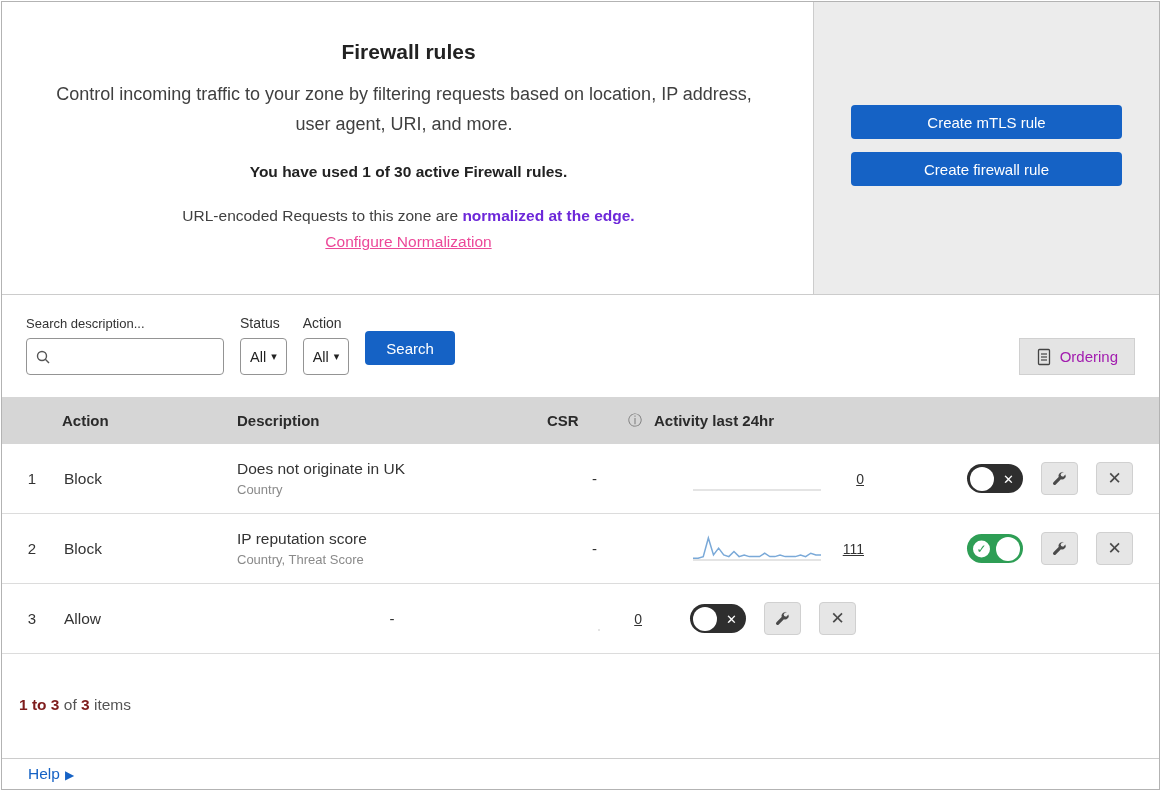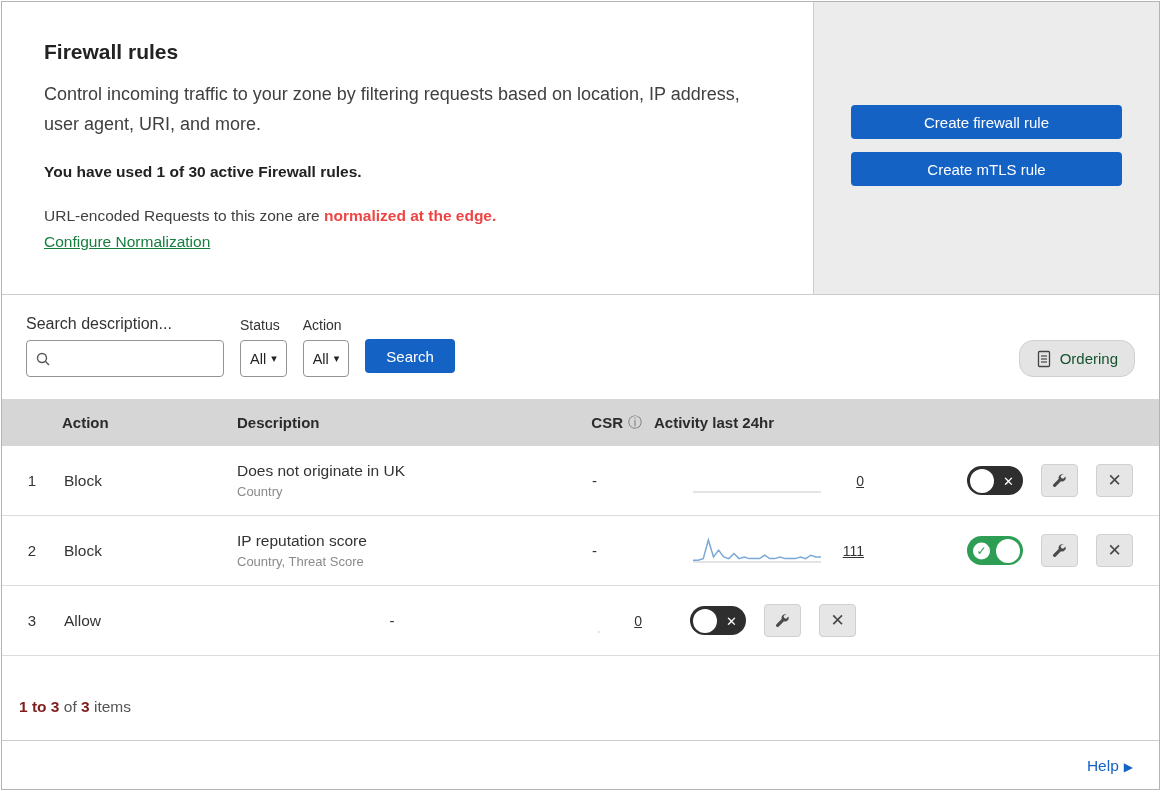--- a/index.html
+++ b/index.html
@@ -12,86 +12,86 @@
   .container {
     width:1159px; height:789px; margin:1px;
     border:1px solid #b3b3b3;
     display:flex; flex-direction:column;
     background:#fff;
   }
   
   .top-section { display:flex; height:293px; flex-shrink:0; }
   .intro-card {
     flex:1; background:#fff; padding:38px 40px 0 42px;
-    border-right:1px solid #ccc; border-bottom:1px solid #ccc;
+    border-right:1px solid #ccc; border-bottom:1px solid #ccc;text-align:center;
   }
   .page-title { font-size:21px; font-weight:bold; color:#222; margin-bottom:16px; }
   .intro-desc { font-size:18px; color:#404040; line-height:1.65; max-width:720px; margin-bottom:24px; }
   .usage-line { font-size:15.5px; font-weight:bold; color:#222; margin-bottom:26px; }
   .norm-line { font-size:15.5px; color:#404040; margin-bottom:8px; }
-  .norm-line b { color:#ef4444; }
-  .link { color:#15803d; text-decoration:underline; font-size:15.5px; cursor:pointer; }
+  .norm-line b { color:#6d28d9; }
+  .link { color:#ec4899; text-decoration:underline; font-size:15.5px; cursor:pointer; }
   .cta-panel {
     width:345px; background:#ececec; border-bottom:1px solid #ccc;
     display:flex; flex-direction:column; align-items:center;
     padding-top:103px; gap:13px;
   }
   .btn-primary {
     width:271px; height:34px; background:#1562c5; color:#fff;
     border:none; border-radius:4px; font-size:15px; cursor:pointer;
     font-family:"Liberation Sans", sans-serif;
   }
   
   .toolbar { display:flex; align-items:flex-end; padding:20px 24px 22px 24px; gap:16px; flex-shrink:0; }
   .field-group { display:flex; flex-direction:column; gap:7px; }
-  .field-label { font-size:16px; color:#333; }
+  .field-label { font-size:13px; color:#333; }
   .field-label.lg { font-size:14px; }
   .search-box {
     width:198px; height:37px; border:1px solid #949494; border-radius:4px;
     display:flex; align-items:center; padding:0 8px; background:#fff;
   }
   .search-box input {
     border:none; outline:none; flex:1; font-size:14px; min-width:0;
     font-family:"Liberation Sans", sans-serif;
   }
   .select-box {
     height:37px; border:1px solid #949494; border-radius:4px; background:#fff;
     display:inline-flex; align-items:center; gap:5px; padding:0 9px;
     font-size:14.5px; color:#222; cursor:pointer;
   }
   .caret { font-size:11px; color:#222; }
   .btn-search {
     height:34px; padding:0 21px; background:#1562c5; color:#fff; border:none;
-    border-radius:4px; font-size:15px; cursor:pointer; margin-bottom:4px;
+    border-radius:4px; font-size:15px; cursor:pointer; margin-bottom:10px;
     font-family:"Liberation Sans", sans-serif;
   }
   .toolbar-spacer { flex:1; }
   .btn-ordering {
     height:37px; padding:0 16px; background:#e4e4e4; border:1px solid #d0d0d0;
-    border-radius:14px; font-size:15px; color:#14532d; cursor:pointer;
+    border-radius:0; font-size:15px; color:#a21caf; cursor:pointer;
     display:inline-flex; align-items:center; gap:8px;
     font-family:"Liberation Sans", sans-serif;
   }
   
   .rules-table { flex-shrink:0; }
   .t-row {
     display:grid;
     grid-template-columns:60px 175px 310px 95px 240px 1fr;
     align-items:center;
   }
   .t-head {
     background:#d6d6d6; height:47px; font-weight:bold; font-size:15px; color:#2b2b2b;
   }
   .t-body-row { height:70px; border-bottom:1px solid #dcdcdc; background:#fff; }
   .col-index { text-align:center; font-size:15px; }
   .col-action { font-size:15.5px; padding-left:2px; }
   .col-desc .desc-title { font-size:15.5px; color:#333; }
   .col-desc .desc-sub { font-size:13px; color:#8a8a8a; margin-top:4px; }
   .col-csr { text-align:center; font-size:15px; }
-  .csr-head { display:flex; justify-content:flex-end; align-items:center; gap:5px; }
+  .csr-head { display:flex; justify-content:space-between; align-items:center; gap:5px; }
   .info-icon { color:#777; font-size:14px; font-weight:normal; }
   .col-activity { display:flex; align-items:center; gap:20px; padding-left:50px; }
   .spark-svg { display:block; }
   .spark-base { stroke:#c9c9c9; stroke-width:1; }
   .spark-line { fill:none; stroke:#7aa9d8; stroke-width:1.5; }
   .count-link { font-size:14px; color:#333; text-decoration:underline; cursor:pointer; min-width:22px; text-align:right; }
   .col-controls { display:flex; align-items:center; justify-content:flex-end; gap:18px; padding-right:26px; }
   
   .toggle {
     width:56px; height:29px; border-radius:15px; border:none; position:relative;
@@ -113,43 +113,43 @@
   }
   .icon-btn {
     width:37px; height:33px; background:#e6e6e6; border:1px solid #d0d0d0;
     border-radius:4px; cursor:pointer; display:inline-flex;
     align-items:center; justify-content:center; color:#4a4a4a; font-size:17px;
   }
   
   .table-footer { padding:42px 17px 24px 17px; font-size:15.5px; color:#555; flex:1; }
   .table-footer b { color:#7f1d1d; }
   .help-bar {
-    border-top:1px solid #ccc; padding:16px 26px; text-align:right; flex-shrink:0;
+    border-top:1px solid #ccc; padding:6px 26px; text-align:left; flex-shrink:0;
   }
   .help-link { color:#1562c5; font-size:15.5px; cursor:pointer; text-decoration:none; }
   .help-arrow { font-size:12px; margin-left:5px; }
 </style>
 </head>
 <body>
 
 <div class="container">
 
   <div class="top-section">
     <div class="intro-card">
       <div class="page-title">Firewall rules</div>
       <div class="intro-desc">Control incoming traffic to your zone by filtering requests based on location, IP address, user agent, URI, and more.</div>
       <div class="usage-line">You have used 1 of 30 active Firewall rules.</div>
       <div class="norm-line">
         <span>URL-encoded Requests to this zone are </span><b>normalized at the edge.</b>
       </div>
       <a class="link">Configure Normalization</a>
     </div>
     <div class="cta-panel">
+      <button class="btn-primary">Create mTLS rule</button>
       <button class="btn-primary">Create firewall rule</button>
-      <button class="btn-primary">Create mTLS rule</button>
     </div>
   </div>
 
   <div class="toolbar">
     <div class="field-group">
       <div class="field-label">Search description...</div>
       <div class="search-box">
         <span style="display:inline-flex;margin-right:6px;">
           <svg width="16" height="16" viewBox="0 0 16 16">
               <circle cx="7" cy="7" r="4.5" fill="none" stroke="#555" stroke-width="1.4"></circle>

